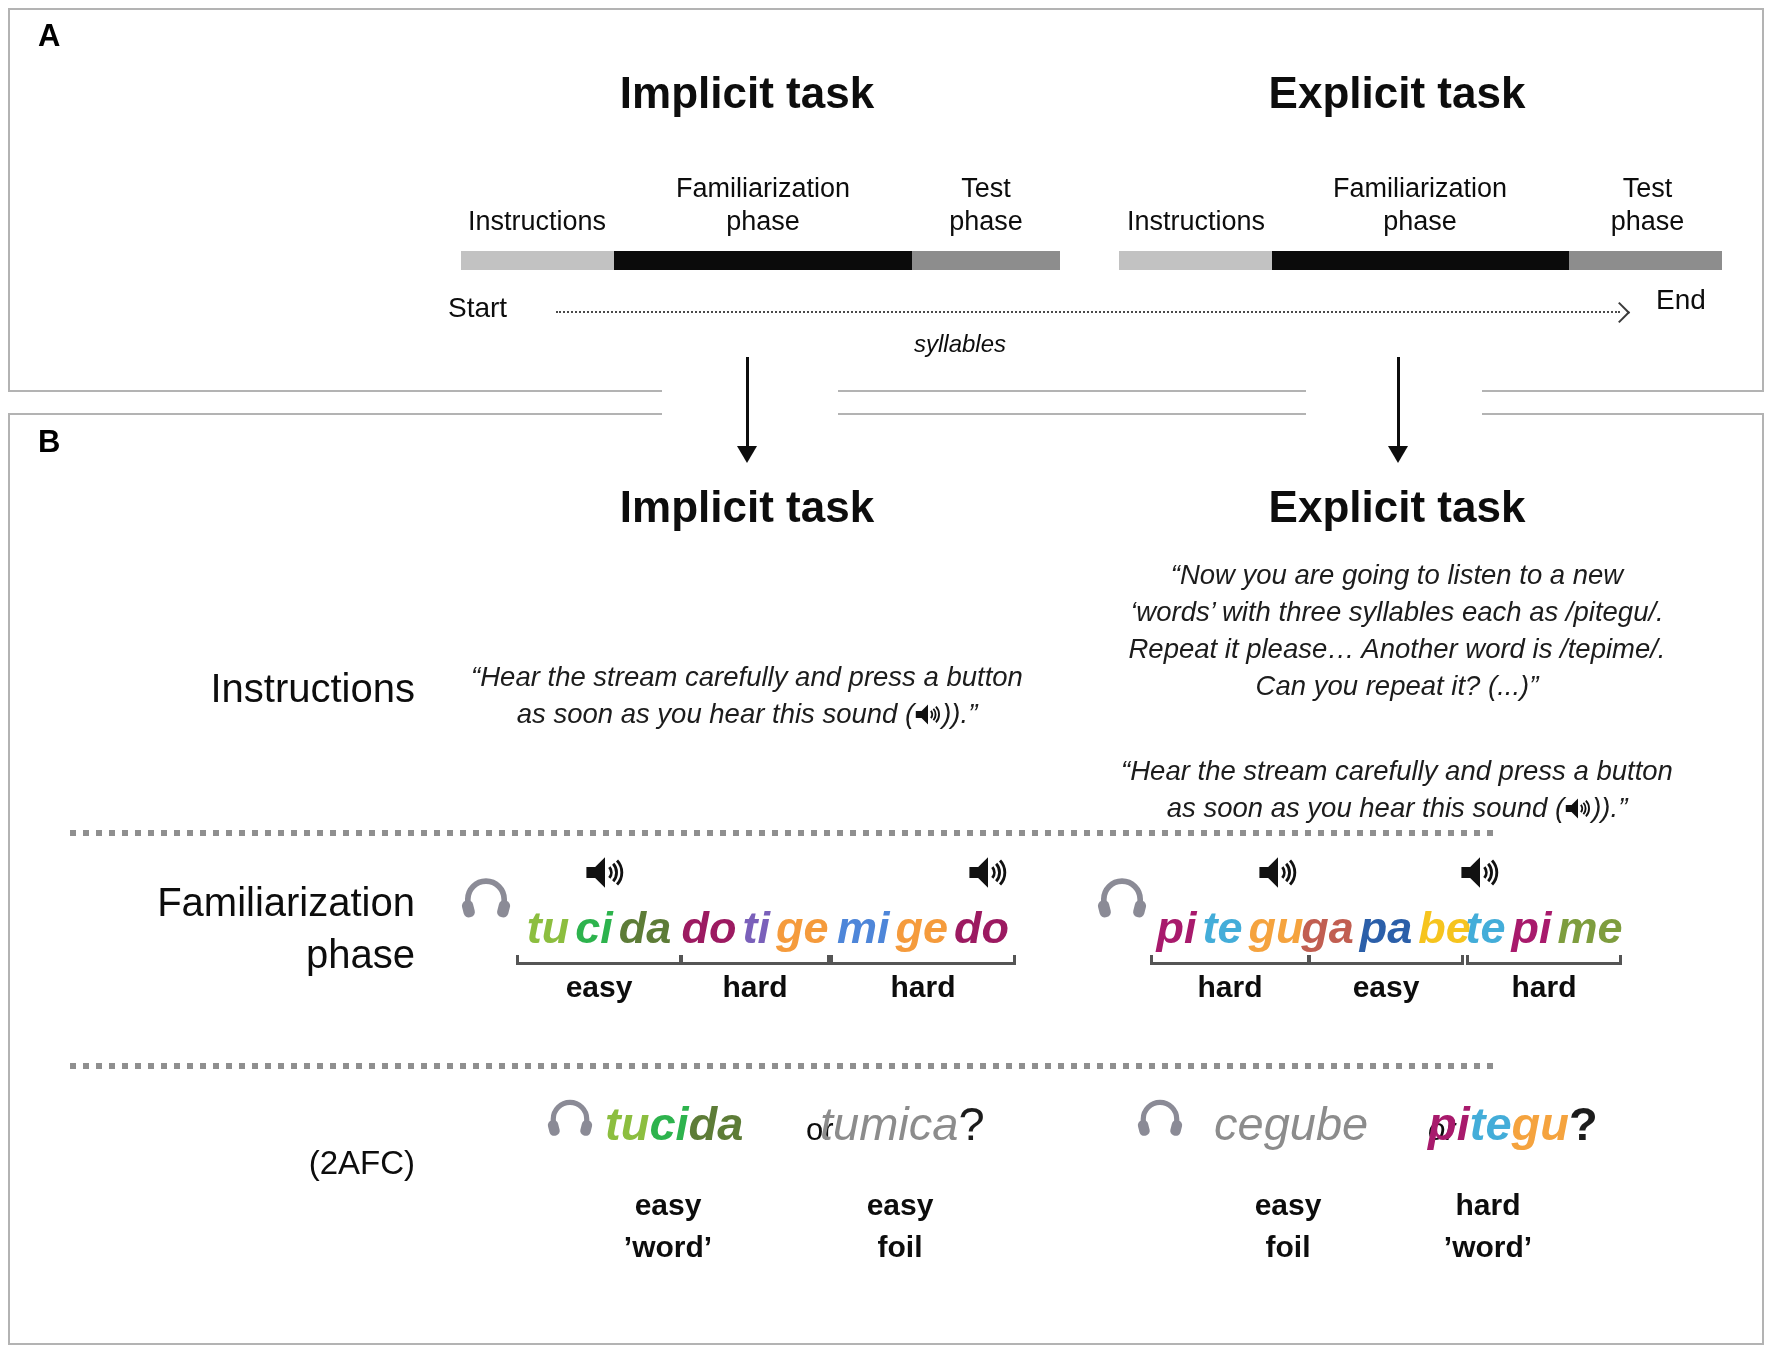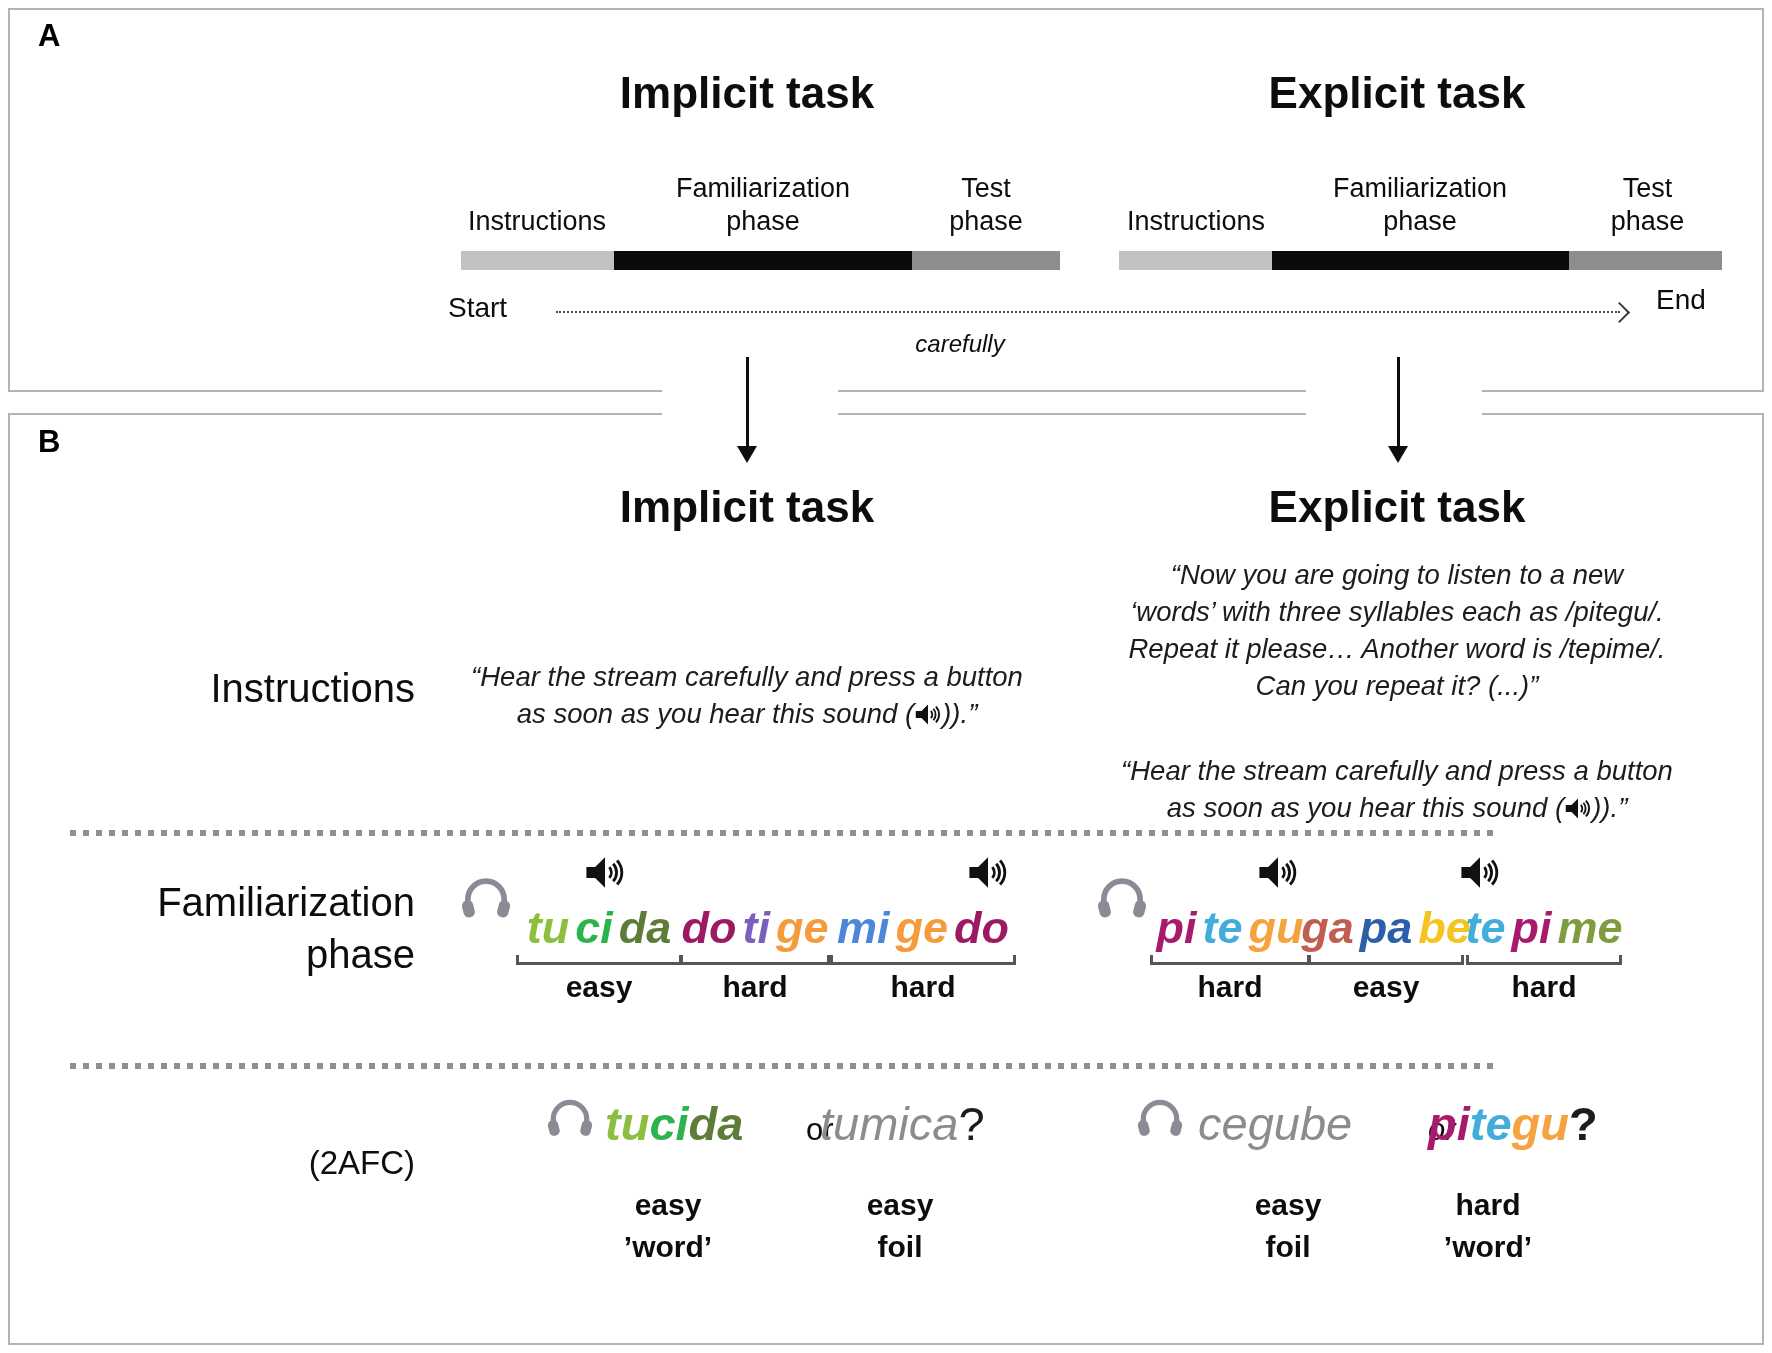--- a/index.html
+++ b/index.html
@@ -70,21 +70,21 @@
   <div class="bar-seg" style="left: 614px; top: 251px; width: 298px; background-color: rgb(11, 11, 11);"></div>
   <div class="bar-seg" style="left: 912px; top: 251px; width: 148px; background-color: rgb(141, 141, 141);"></div>
   <div class="bar-seg" style="left: 1119px; top: 251px; width: 153px; background-color: rgb(194, 194, 194);"></div>
   <div class="bar-seg" style="left: 1272px; top: 251px; width: 297px; background-color: rgb(11, 11, 11);"></div>
   <div class="bar-seg" style="left: 1569px; top: 251px; width: 153px; background-color: rgb(141, 141, 141);"></div>
 
   <div class="abs tl-text" style="left:448px;top:292px;">Start</div>
   <div class="dotline" style="left:556px;top:311px;width:1064px;"></div>
   <div class="chev" style="left:1612px;top:305px;"></div>
   <div class="abs tl-text" style="left:1656px;top:284px;">End</div>
-  <div class="abs tl-caption" style="left:860px;top:330px;width:200px;">carefully</div>
+  <div class="abs tl-caption" style="left:860px;top:330px;width:200px;">syllables</div>
 
   <div class="panel" style="left:8px;top:413px;width:1752px;height:928px;"></div>
 
   <div class="gapmask" style="left:662px;top:384px;width:176px;height:36px;"></div>
   <div class="gapmask" style="left:1306px;top:384px;width:176px;height:36px;"></div>
 
   <div class="down-arrow-stem" style="left:746px;top:357px;height:90px;"></div>
   <div class="down-arrow-head" style="left:737px;top:446px;"></div>
   <div class="down-arrow-stem" style="left:1397px;top:357px;height:90px;"></div>
   <div class="down-arrow-head" style="left:1388px;top:446px;"></div>
@@ -229,21 +229,21 @@
     <div>foil</div>
   </div>
 
   <span class="abs icon" style="left:1134px;top:1094px;"><svg width="52" height="46" viewBox="0 0 48 44">
         <path d="M8 31 v-7 a16 16 0 0 1 32 0 v7" fill="none" stroke="#8b8b96" stroke-width="5" stroke-linecap="round"></path>
         <rect x="3.5" y="25" width="10" height="15" rx="4.5" fill="#8b8b96" transform="rotate(-14 8.5 32.5)"></rect>
         <rect x="34.5" y="25" width="10" height="15" rx="4.5" fill="#8b8b96" transform="rotate(14 39.5 32.5)"></rect>
       </svg></span>
 
   <div class="abs tword" style="left:1198px;top:1098px;font-weight:400;">
-    <span style="color: rgb(140, 140, 140);">cegube</span>
+    <span style="color: rgb(140, 140, 140); margin-left: 16px;">cegube</span>
   </div>
   <div class="abs orword" style="left:1388px;top:1112px;font-style:italic;">or</div>
   <div class="abs tword" style="left:1428px;top:1098px;">
     <span style="color: rgb(168, 26, 108);">pi</span><span style="color: rgb(67, 173, 217);">te</span><span style="color: rgb(245, 163, 62);">gu</span><span class="q">?</span>
   </div>
   <div class="abs tlabel" style="left:1208px;top:1184px;width:160px;">
     <div>easy</div>
     <div>foil</div>
   </div>
   <div class="abs tlabel" style="left:1408px;top:1184px;width:160px;">

